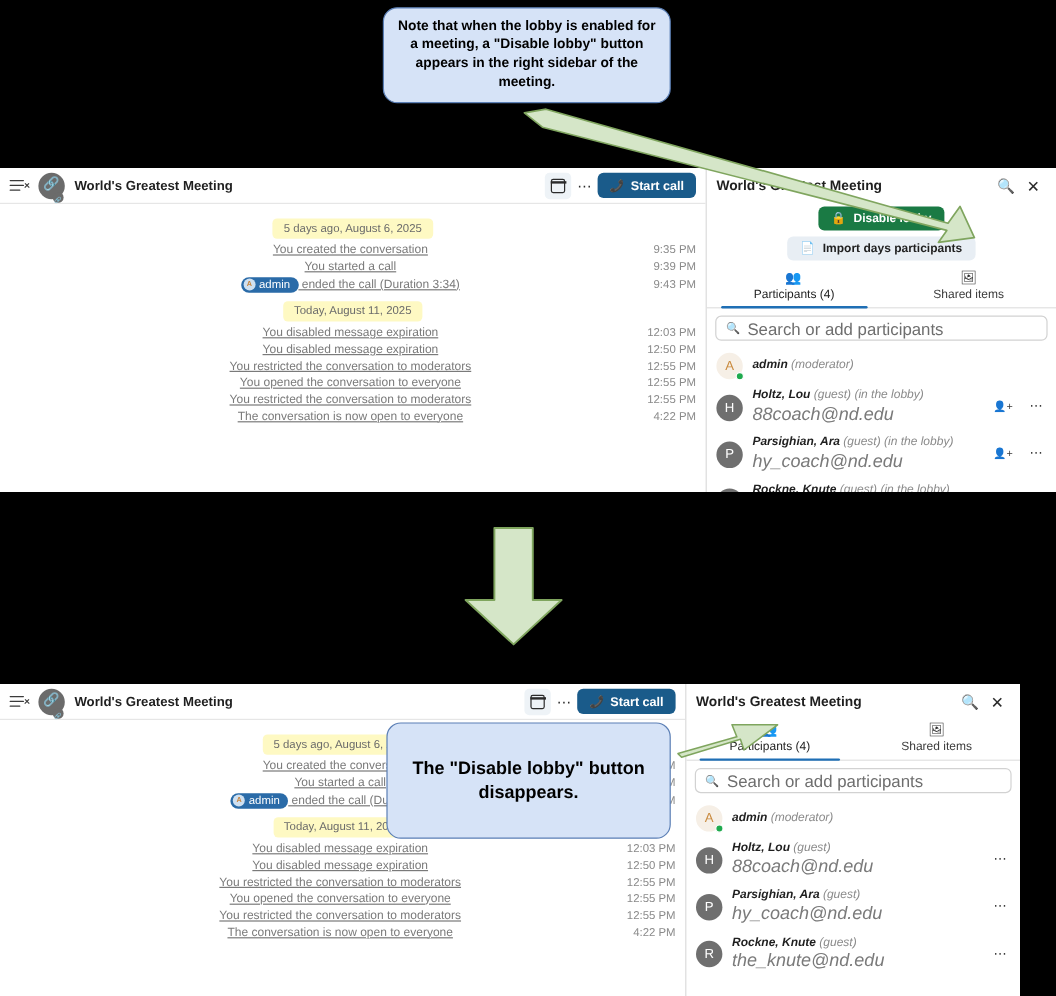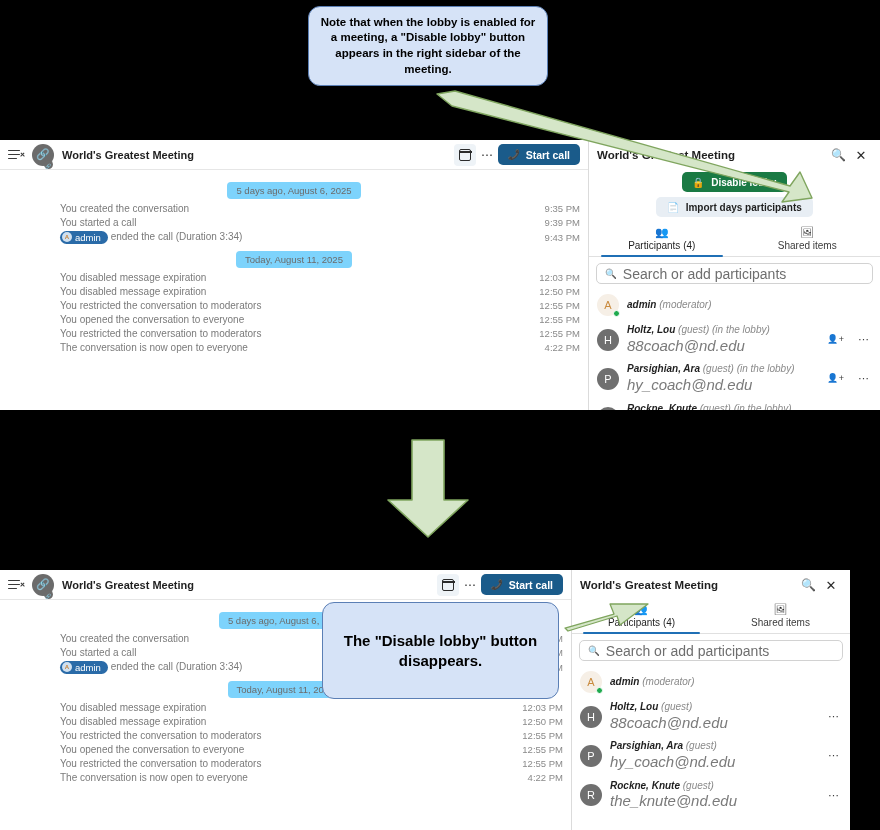--- a/index.html
+++ b/index.html
@@ -53,25 +53,25 @@
 
   .start-call-btn { display: flex; align-items: center; gap: 5px;
                     background: #1a5b8a; color: #fff; border-radius: 5px;
                     height: 21px; padding: 0 10px; font-size: 10.5px; font-weight: bold;
                     white-space: nowrap; flex: 0 0 auto; }
   .phone-ico { font-size: 10px; transform: scaleX(-1); display: inline-block; }
 
   
   .conv-body { position: relative; padding-top: 6px; }
   .date-row { display: flex; justify-content: center; margin: 6px 0 2px; }
-  .date-pill { background: #7dd3fc; color: #6b6b6b; border-radius: 4px;
+  .date-pill { background: #fef9c3; color: #6b6b6b; border-radius: 4px;
                font-size: 9.5px; padding: 3px 9px; }
   .sys-row { display: flex; align-items: center; padding: 1.5px 0; }
-  .sys-text { flex: 1 1 auto; color: #7a7a7a; font-size: 10px;
-              padding-left: 60px; padding-right: 8px; }
+  .sys-text { flex: 1 1 auto; text-align: center; color: #7a7a7a; font-size: 10px;
+              padding-left: 60px; padding-right: 8px; text-decoration: underline; }
   .sys-time { flex: 0 0 auto; width: 56px; text-align: right; color: #8a8a8a;
               font-size: 9.5px; padding-right: 8px; }
   .admin-chip { display: inline-flex; align-items: center; gap: 3px;
                 background: #2a6ba8; color: #fff; border-radius: 9px;
                 padding: 1px 7px 1px 2px; font-size: 9.5px; vertical-align: middle; }
   .admin-chip .av { width: 10px; height: 10px; border-radius: 50%; background: #cfe0f0;
                     color: #c8833a; font-size: 6px; display: flex; align-items: center;
                     justify-content: center; font-weight: bold; }
 
   
@@ -129,21 +129,21 @@
 
   
   .arrows { position: absolute; left: 0; top: 0; width: 880px; height: 830px;
             pointer-events: none; }
 </style>
 </head>
 <body>
 
 <div class="stage">
 
-  <div class="callout" style="left:308px; top:6px; width:240px; height:80px; font-size:11.5px; line-height:1.35;">
+  <div class="callout" style="left:319px; top:6px; width:240px; height:80px; font-size:11.5px; line-height:1.35;">
     <div class="txt">Note that when the lobby is enabled for a meeting, a "Disable lobby" button appears in the right sidebar of the meeting.</div>
   </div>
 
   <div class="app-window" style="left:0; top:140px; width:880px; height:270px;">
 
     <div class="app-main" style="width:588px;">
       <div class="conv-topbar">
         <div class="hamburger">
           <i></i>
             <i></i>

